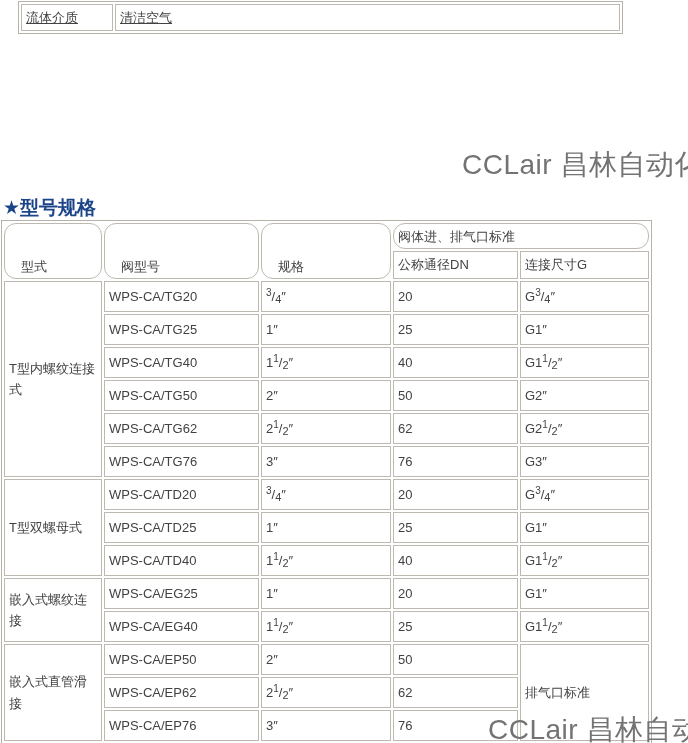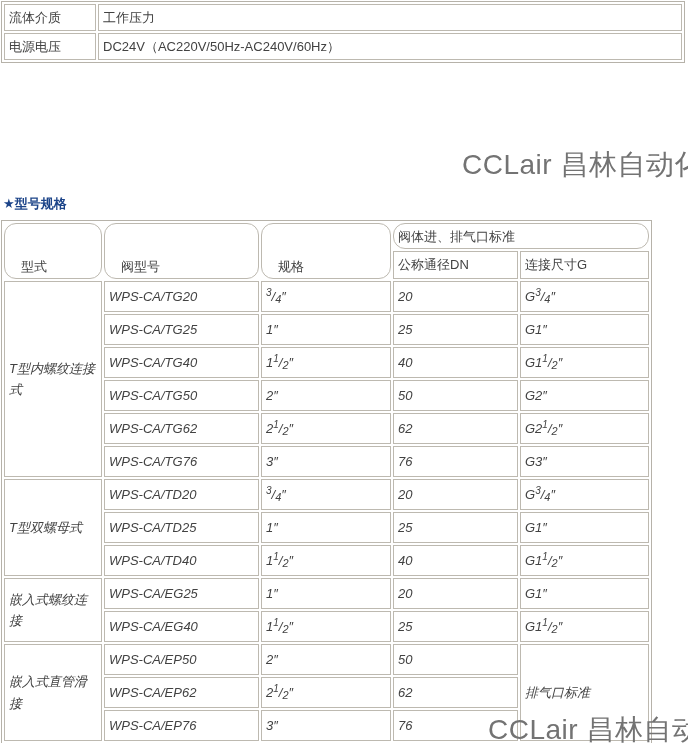--- a/index.html
+++ b/index.html
@@ -23,33 +23,33 @@
     font-weight:normal;
     text-align:left;
     vertical-align:middle;
     font-size:13px;
     overflow:hidden;
     white-space:nowrap;
     background:#fff;
   }
   td.wrap{white-space:normal;line-height:1.65;}
 
-  #spec-table{position:absolute;left:1px;top:1px;width:684px;}
+  #spec-table{position:absolute;left:18px;top:1px;width:605px;text-decoration:underline;}
   #spec-table td{height:21px;}
 
   #section-title{
     position:absolute;left:3px;top:195px;
-    color:#1b4388;font-weight:bold;font-size:13px;
+    color:#1b4388;font-weight:bold;font-size:19px;
   }
 
   #models-table{position:absolute;left:1px;top:220px;width:637px;}
   #models-table thead tr.h1 th{height:20px;vertical-align:bottom;border-radius:12px;}
   #models-table thead tr.h2 th{height:22px;}
   #models-table thead th[rowspan]{vertical-align:middle;padding-left:16px;}
-  #models-table tbody td{height:25px;font-style:italic;}
+  #models-table tbody td{height:25px;}
 
   sup{font-size:10px;position:relative;top:-1px;vertical-align:top;line-height:1;}
   sub{font-size:11px;position:relative;top:2px;vertical-align:baseline;line-height:1;}
 
   .watermark{
     position:absolute;
     font-weight:normal;
     font-size:28px;
     color:#737373;
     white-space:nowrap;
@@ -64,25 +64,21 @@
 <div class="page">
 
   <table id="spec-table">
     <colgroup>
       <col style="width:92px">
       <col>
     </colgroup>
     <tbody id="spec-body">
         <tr>
           <td>流体介质</td>
-          <td>工作压力</td>
-        </tr>
-        <tr>
-          <td>电源电压</td>
-          <td>DC24V（AC220V/50Hz-AC240V/60Hz）</td>
+          <td>清洁空气</td>
         </tr>
       </tbody>
   </table>
 
   <div id="section-title">★型号规格</div>
 
   <table id="models-table">
     <colgroup>
       <col style="width:98px">
       <col style="width:155px">

